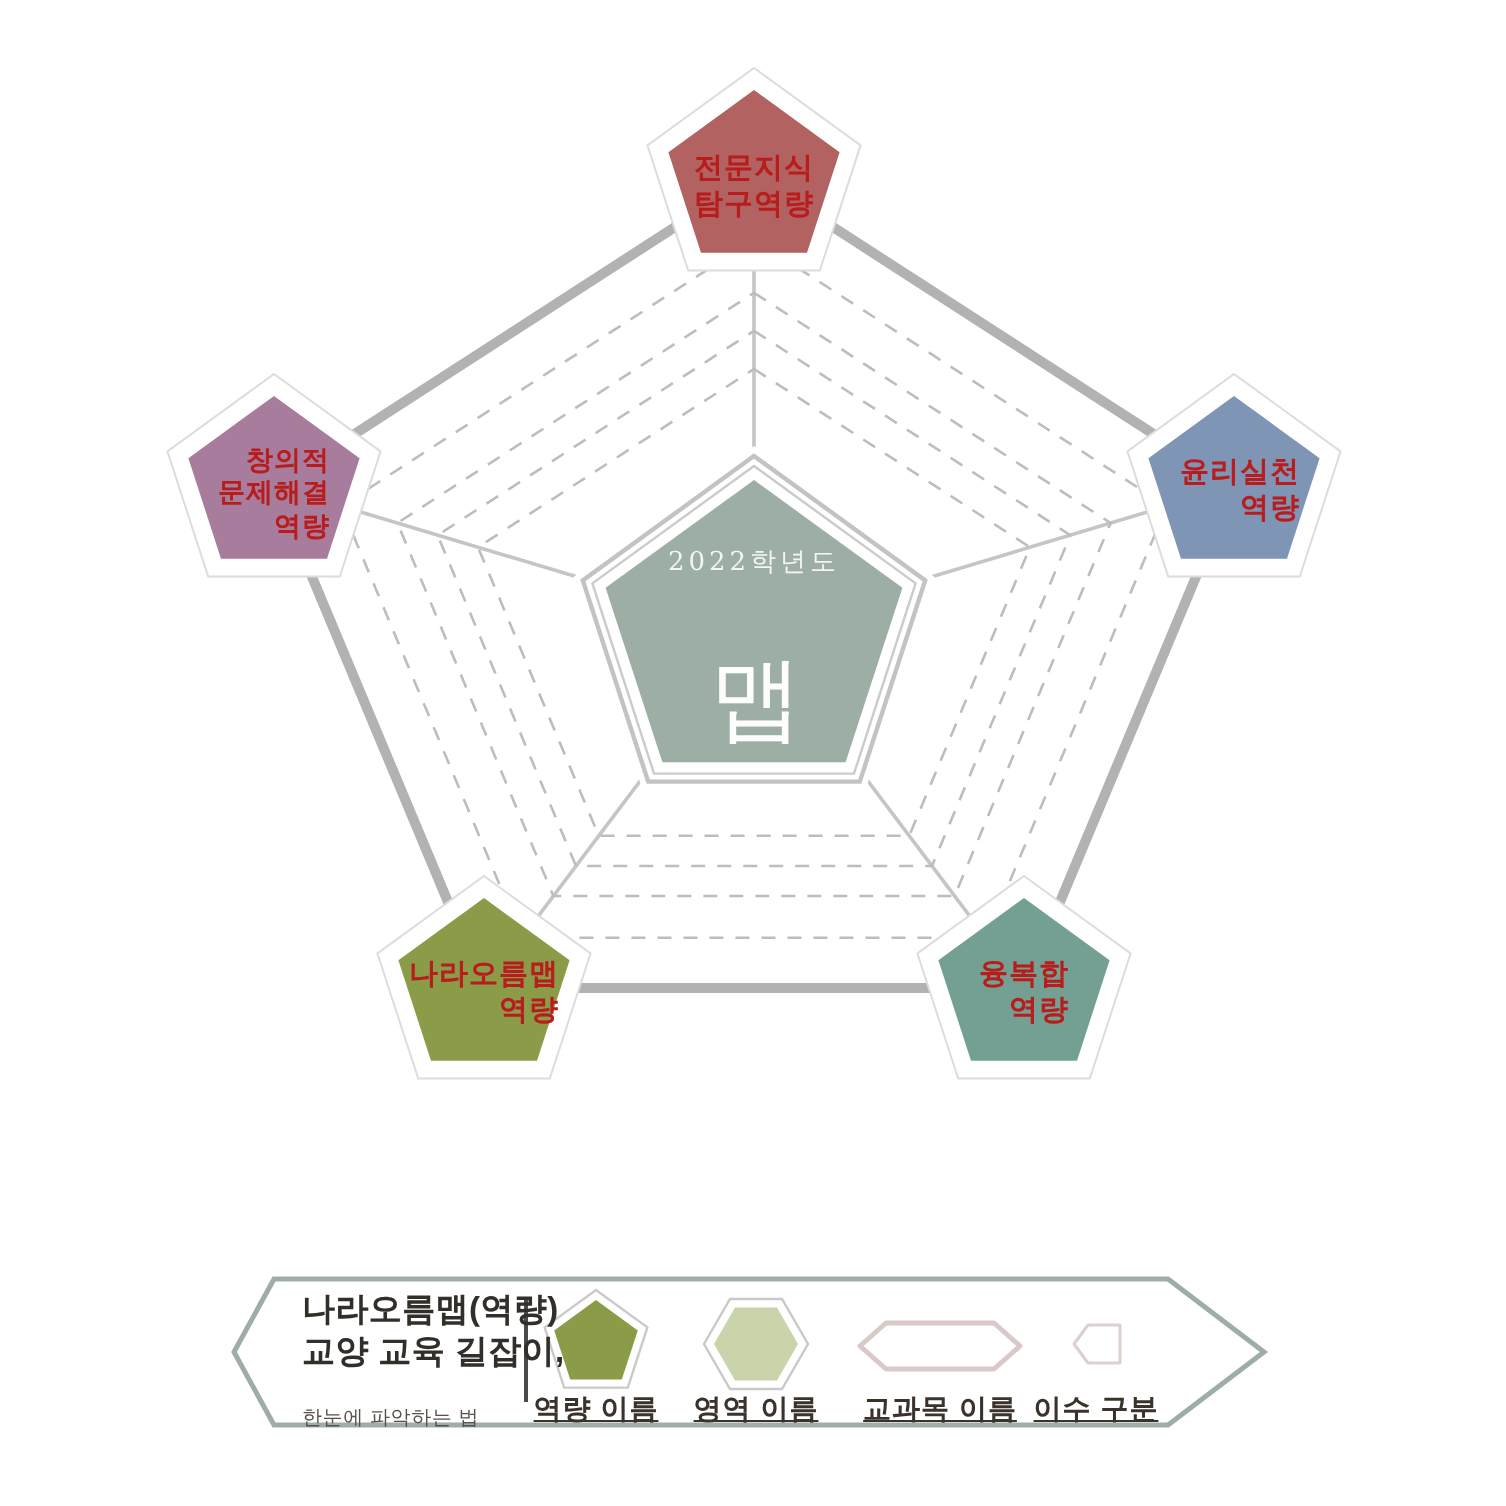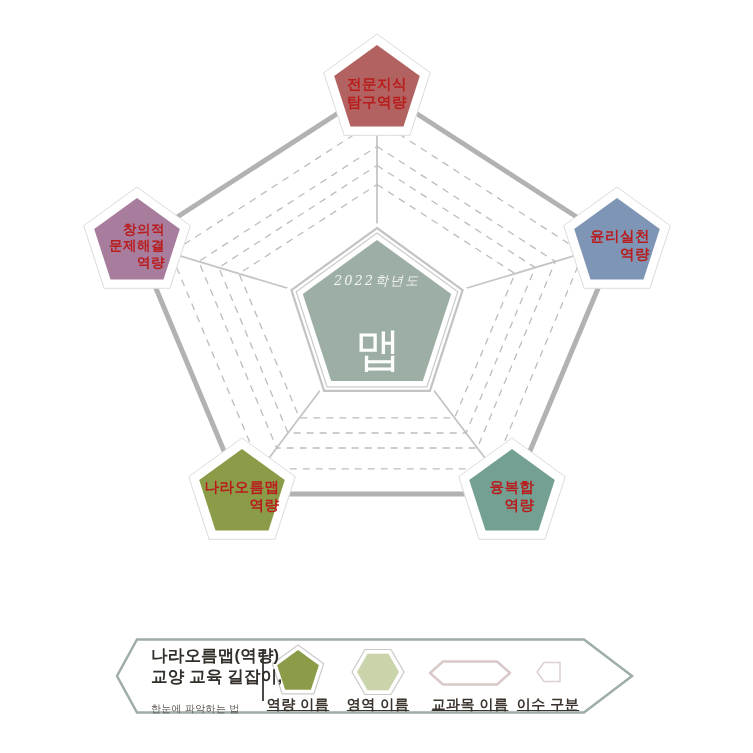--- a/index.html
+++ b/index.html
@@ -13,21 +13,21 @@
     position:absolute;transform:translate(-50%,-50%);
     color:#b91c1c;font-weight:bold;font-size:14.5px;line-height:1.22;
     text-align:right;white-space:pre-line;letter-spacing:0.5px;
   }
   .center-label{
     position:absolute;left:377px;top:322px;transform:translate(-50%,-50%);
     text-align:center;color:#ffffff;
   }
   .center-year{
     font-family:"DejaVu Serif",serif;font-size:13px;letter-spacing:2px;
-    color:rgba(255,255,255,0.88);margin-bottom:20px;font-style:italic;
+    color:rgba(255,255,255,0.88);margin-bottom:20px;
   }
   .center-title{display:flex;align-items:flex-start;justify-content:center;
     font-family:"DejaVu Serif",serif;color:#fdfdfd;}
   .center-title-stack{font-size:33px;line-height:1.04;white-space:pre-line;letter-spacing:2px;}
   .center-title-side{font-size:46px;line-height:1;margin-top:16px;margin-left:2px;}
   .legend-heading{position:absolute;left:151px;top:645px;}
   .lh-bold{font-size:16.5px;font-weight:bold;color:#322e29;line-height:1.3;letter-spacing:0.2px;}
   .lh-sub{font-size:10px;color:#57524b;margin-top:14px;letter-spacing:0.3px;}
   .legend-item-label{
     position:absolute;top:696px;transform:translateX(-50%);

